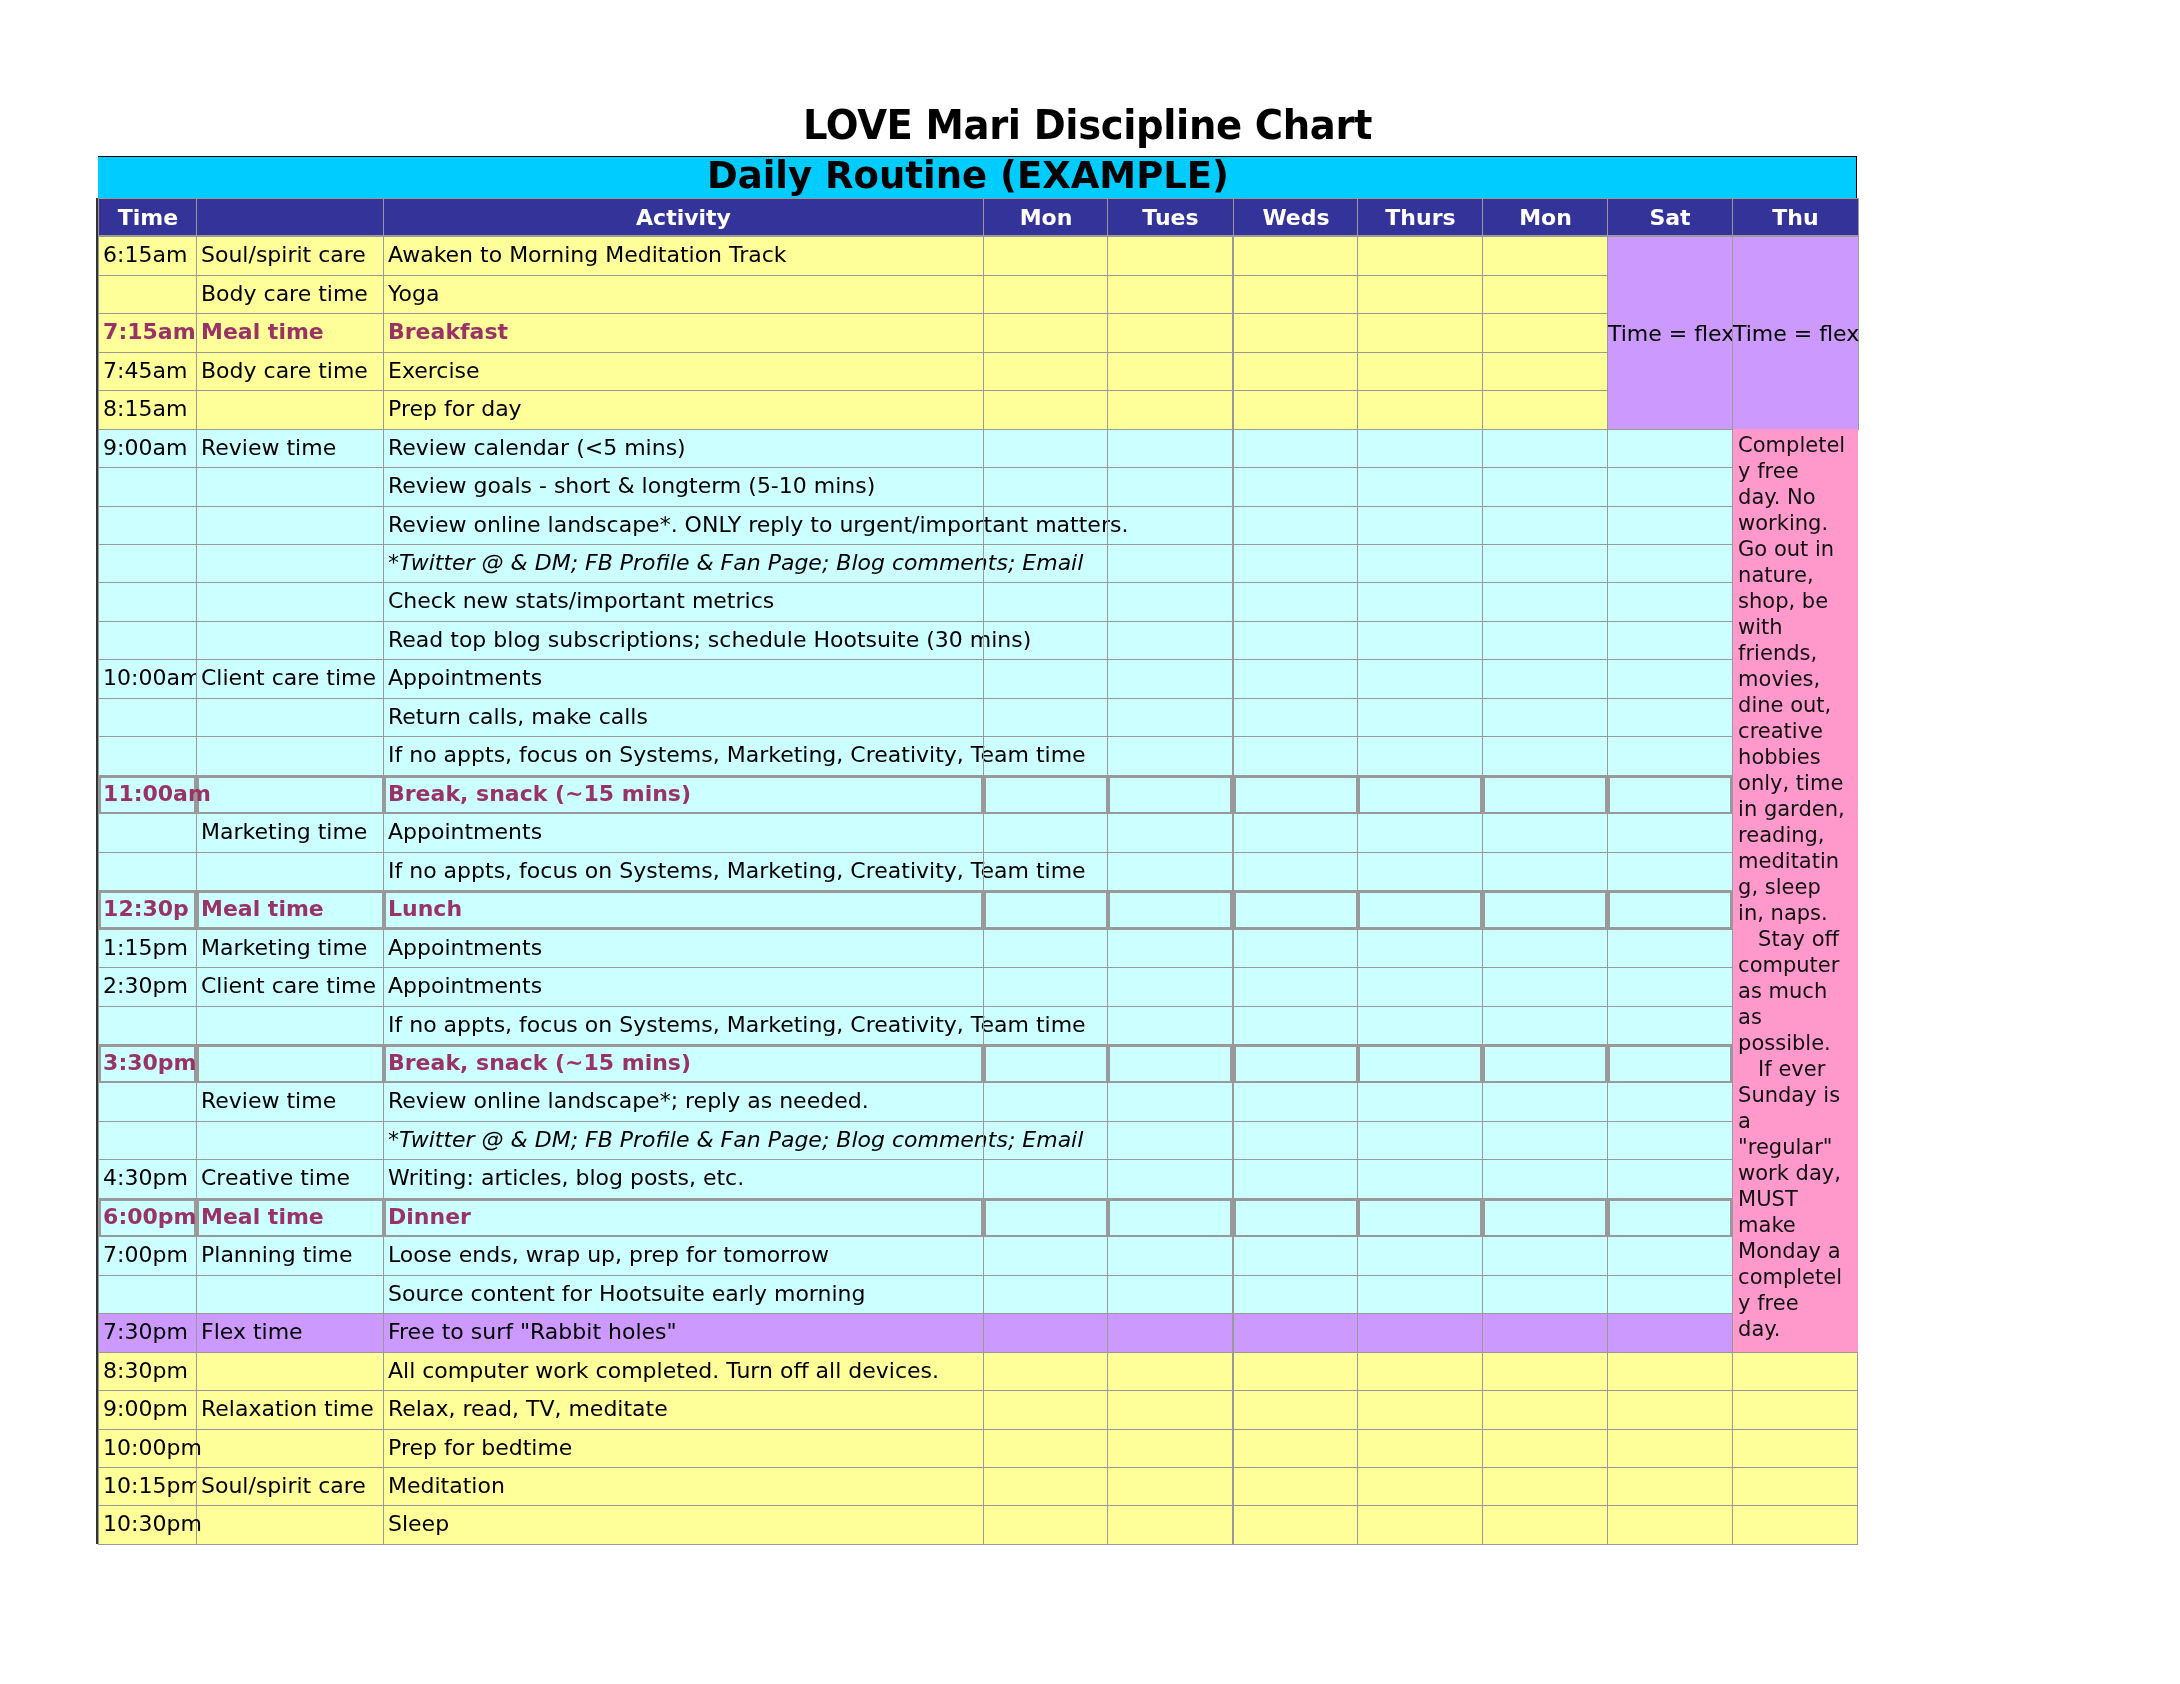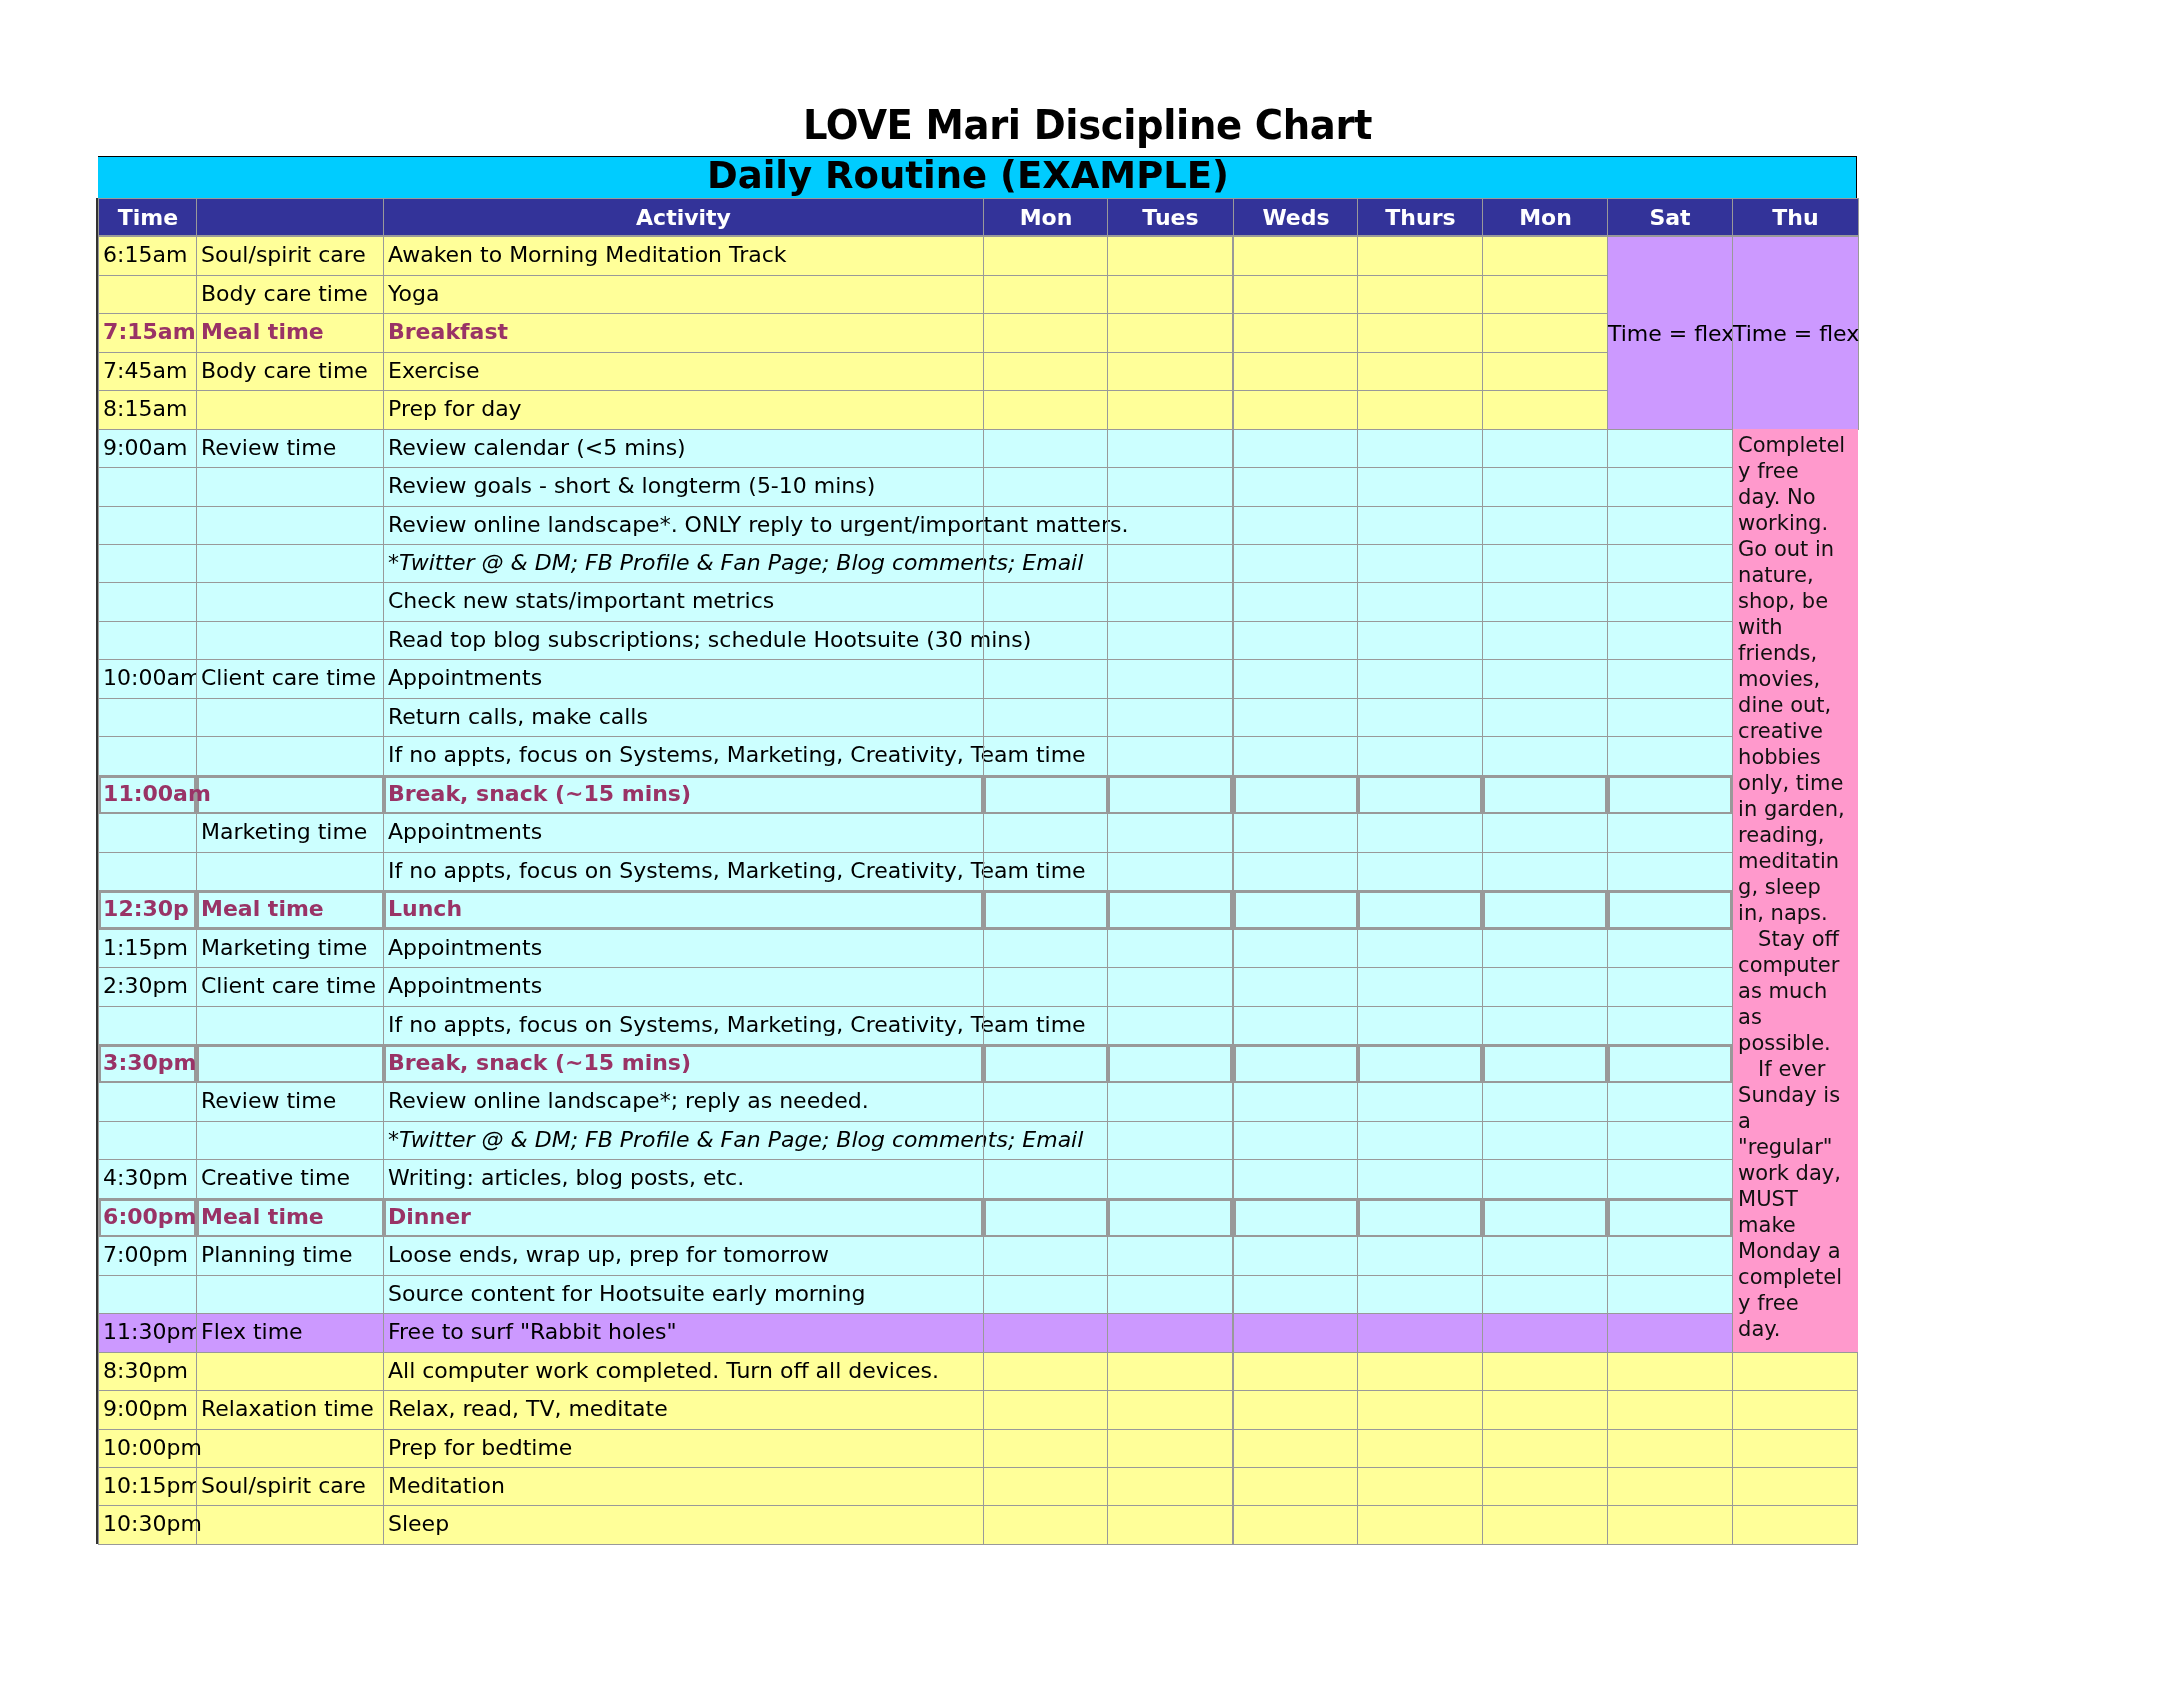--- a/index.html
+++ b/index.html
@@ -411,21 +411,21 @@
       <span class="textlayer" style="left: 5.1px; top: 961px; line-height: 38px; width: 93px; overflow: hidden;">4:30pm</span>
       <span class="textlayer" style="left: 103px; top: 961px; line-height: 38px; width: 182px; overflow: hidden;">Creative time</span>
       <span class="textlayer" style="left: 290px; top: 961px; line-height: 38px;">Writing: articles, blog posts, etc.</span>
       <span class="textlayer b" style="left: 5.1px; top: 1000px; line-height: 38px; width: 93px; overflow: hidden;">6:00pm</span>
       <span class="textlayer b" style="left: 103px; top: 1000px; line-height: 38px; width: 182px; overflow: hidden;">Meal time</span>
       <span class="textlayer b" style="left: 290px; top: 1000px; line-height: 38px;">Dinner</span>
       <span class="textlayer" style="left: 5.1px; top: 1038px; line-height: 38px; width: 93px; overflow: hidden;">7:00pm</span>
       <span class="textlayer" style="left: 103px; top: 1038px; line-height: 38px; width: 182px; overflow: hidden;">Planning time</span>
       <span class="textlayer" style="left: 290px; top: 1038px; line-height: 38px;">Loose ends, wrap up, prep for tomorrow</span>
       <span class="textlayer" style="left: 290px; top: 1077px; line-height: 38px;">Source content for Hootsuite early morning</span>
-      <span class="textlayer" style="left: 5.1px; top: 1115px; line-height: 38px; width: 93px; overflow: hidden;">11:30pm</span>
+      <span class="textlayer" style="left: 5.1px; top: 1115px; line-height: 38px; width: 93px; overflow: hidden;">7:30pm</span>
       <span class="textlayer" style="left: 103px; top: 1115px; line-height: 38px; width: 182px; overflow: hidden;">Flex time</span>
       <span class="textlayer" style="left: 290px; top: 1115px; line-height: 38px;">Free to surf "Rabbit holes"</span>
       <span class="textlayer" style="left: 5.1px; top: 1154px; line-height: 38px;">8:30pm</span>
       <span class="textlayer" style="left: 290px; top: 1154px; line-height: 38px;">All computer work completed. Turn off all devices.</span>
       <span class="textlayer" style="left: 5.1px; top: 1192px; line-height: 38px; width: 93px; overflow: hidden;">9:00pm</span>
       <span class="textlayer" style="left: 103px; top: 1192px; line-height: 38px; width: 182px; overflow: hidden;">Relaxation time</span>
       <span class="textlayer" style="left: 290px; top: 1192px; line-height: 38px;">Relax, read, TV, meditate</span>
       <span class="textlayer" style="left: 5.1px; top: 1231px; line-height: 38px;">10:00pm</span>
       <span class="textlayer" style="left: 290px; top: 1231px; line-height: 38px;">Prep for bedtime</span>
       <span class="textlayer" style="left: 5.1px; top: 1269px; line-height: 38px; width: 93px; overflow: hidden;">10:15pm</span>

